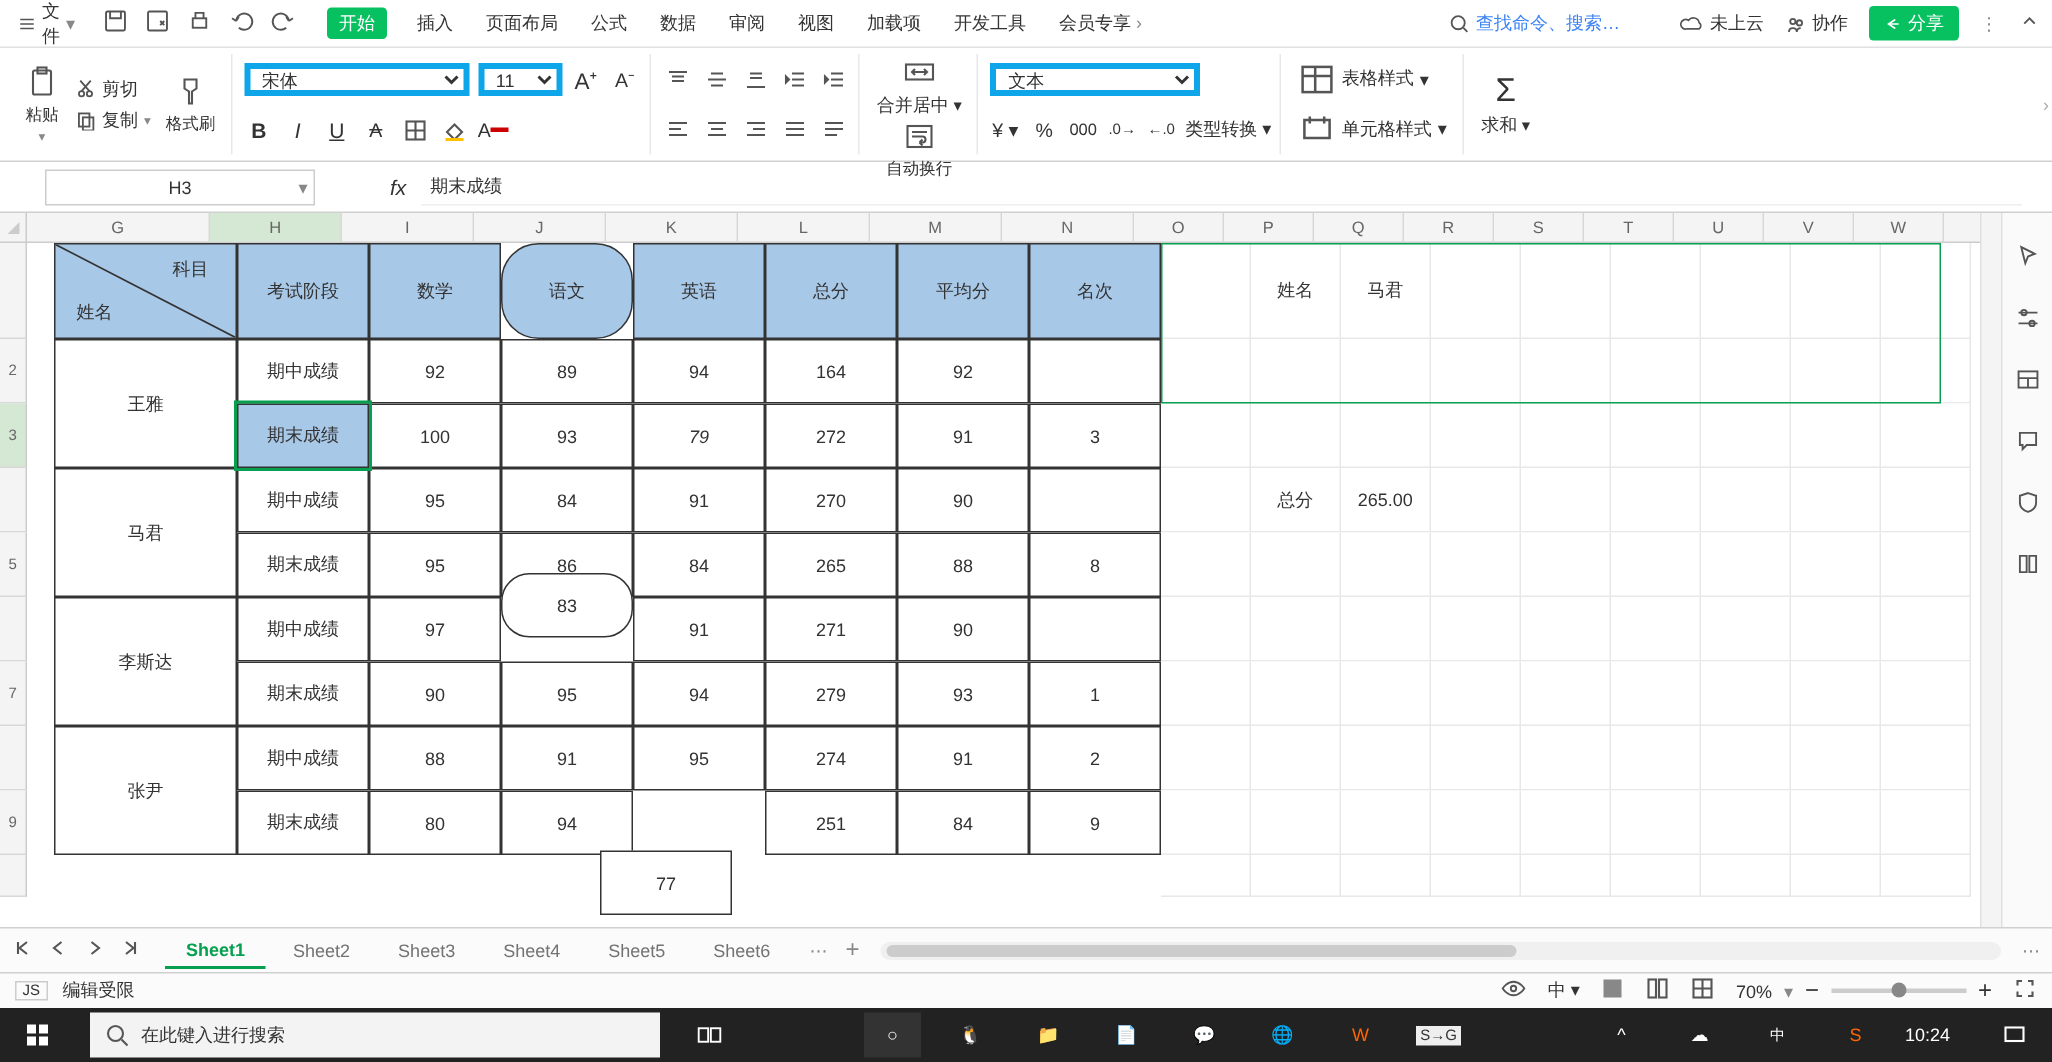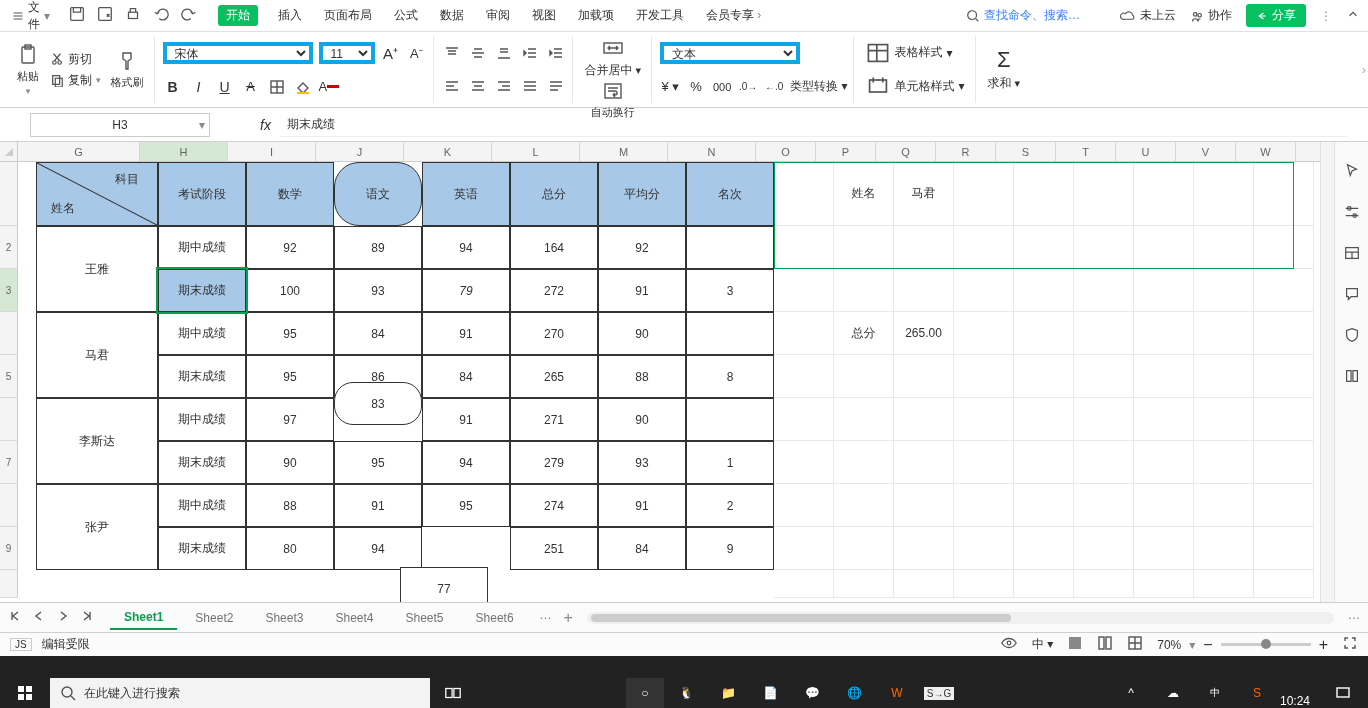--- a/index.html
+++ b/index.html
@@ -53,21 +53,21 @@
 .sheettabs .nav{display:flex;gap:10px;margin-right:12px}
 .sheettabs .st{padding:4px 14px;cursor:pointer;color:#737373}
 .sheettabs .st.active{color:#07a050;font-weight:600;border-bottom:2px solid #07a050}
 .sheettabs .hsb{flex:1;margin:0 10px;height:12px;background:#f0f0f0;border-radius:6px;position:relative}
 .sheettabs .hsb .thumb{position:absolute;left:4px;width:420px;height:8px;top:2px;background:#ccc;border-radius:4px}
 .statusbar{height:24px;border-top:1px solid #d0d0d0;display:flex;align-items:center;padding:0 10px;background:#fbfbfb}
 .statusbar .right{margin-left:auto;display:flex;align-items:center;gap:14px}
 .statusbar .zoom{display:flex;align-items:center;gap:8px}
 .statusbar .slider{width:90px;height:3px;background:#ccc;position:relative}
 .statusbar .slider .kn{width:10px;height:10px;border-radius:50%;background:#888;position:absolute;top:-4px;left:40px}
-.taskbar{height:52px;background:#222;display:flex;align-items:flex-end;padding:0 6px;gap:4px}
+.taskbar{height:36px;background:#222;display:flex;align-items:center;padding:0 6px;gap:14px}
 .taskbar .tb-item{width:38px;height:30px;display:flex;align-items:center;justify-content:center}
 .taskbar .search{flex:0 0 380px;background:#f3f3f3;height:30px;display:flex;align-items:center;padding:0 10px;gap:8px;color:#666;margin-left:2px}
 .taskbar .sp{flex:1}
 .taskbar .clock{color:#fff;margin-right:10px;font-size:12px}
 .corner{width:18px;height:20px;background:#f4f4f4;border-right:1px solid #ccc;border-bottom:1px solid #ccc;position:absolute;left:0;top:0;display:flex;align-items:center;justify-content:center}
 .vsb{width:14px;background:#f4f4f4;border-left:1px solid #e0e0e0}
 svg{stroke:#555;fill:none;stroke-width:1.4}
 </style>
 </head>
 <body>

